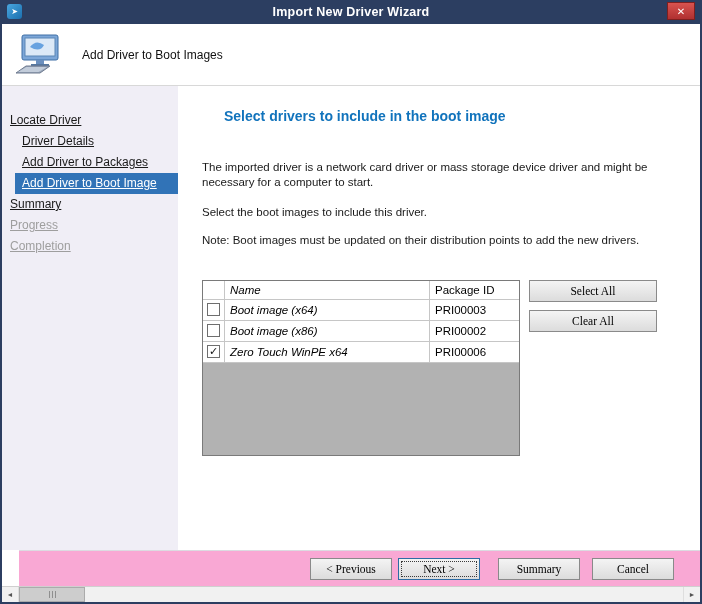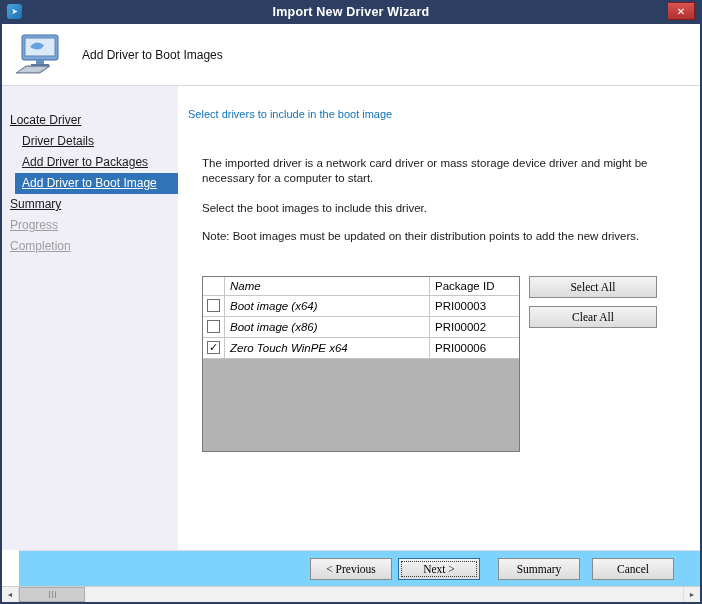--- a/index.html
+++ b/index.html
@@ -70,21 +70,21 @@
     background:#3173b7; color:#ffffff;
     overflow:hidden;
   }
   .nav-item.disabled { color:#9e9e9e; }
   .main {
     flex:1; background:#ffffff;
     padding:22px 0 0 10px;
     overflow:hidden;
   }
   .page-heading {
-    color:#1173bc; font-size:11px; font-weight:normal;
+    color:#1173bc; font-size:14px; font-weight:bold;margin-left:36px;
   }
   .para {
     margin-left:14px; font-size:11.5px; color:#1a1a1a;
     max-width:500px; line-height:1.3;
   }
   .para.intro { margin-top:36px; }
   .para.instruction { margin-top:15px; }
   .para.note { margin-top:13px; }
   
   .table-zone { margin:32px 0 0 14px; display:flex; }
@@ -113,21 +113,21 @@
     background:linear-gradient(#f4f4f4,#dcdcdc);
     border:1px solid #8a8a8a;
     font-size:11.5px; color:#000;
     font-family:Liberation Serif, serif;
     cursor:pointer;
   }
   .side-buttons .btn { width:128px; }
   
   .footer {
     flex:0 0 36px;
-    background:#7dd3fc;
+    background:#f9a8d4;
     border-top:1px solid #dcdbe1;
     display:flex; align-items:center; justify-content:flex-end;
     padding-right:26px;
     margin-left:17px;
   }
   .footer .btn { width:82px; height:22px; }
   .btn-previous { margin-right:6px; }
   .btn-next { margin-right:18px; border-color:#2e6da4; outline:1px dotted #3b3b3b; outline-offset:-4px; }
   .btn-summary { margin-right:12px; }
   

